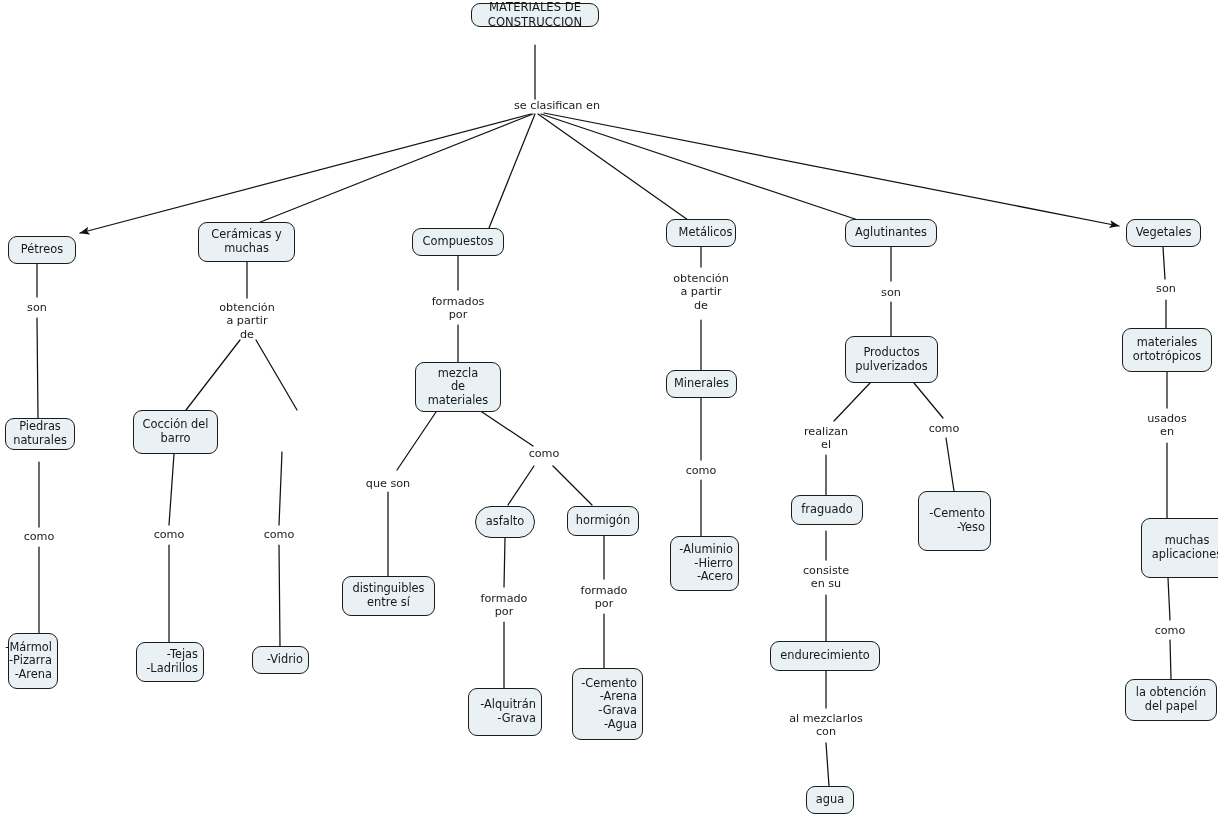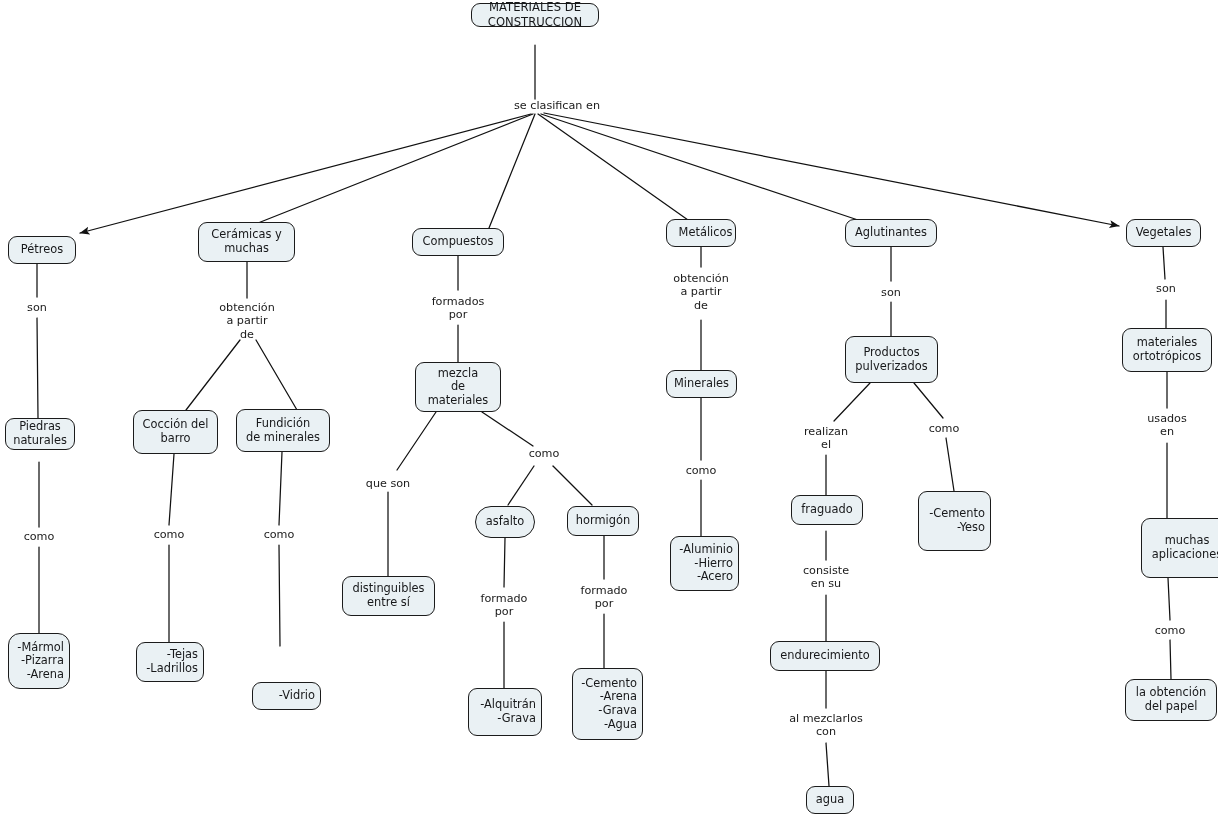--- a/index.html
+++ b/index.html
@@ -170,24 +170,20 @@
   <div class="node" style="left:5px; top:418px; width:70px; height:32px;">
     <span class="ln">Piedras</span>
     <span class="ln">naturales</span>
   </div>
 
   <div class="node" style="left:133px; top:410px; width:85px; height:44px;">
     <span class="ln">Cocción del</span>
     <span class="ln">barro</span>
   </div>
 
-  <div class="node" style="left:236px; top:409px; width:94px; height:43px;">
-    <span class="ln">Fundición</span>
-    <span class="ln">de minerales</span>
-  </div>
 
   <div class="node" style="left:415px; top:362px; width:86px; height:50px;">
     <span class="ln">mezcla</span>
     <span class="ln">de</span>
     <span class="ln">materiales</span>
   </div>
 
   <div class="node" style="left:666px; top:370px; width:71px; height:28px;">
     <span class="ln">Minerales</span>
   </div>
@@ -195,32 +191,32 @@
   <div class="node" style="left:845px; top:336px; width:93px; height:47px;">
     <span class="ln">Productos</span>
     <span class="ln">pulverizados</span>
   </div>
 
   <div class="node" style="left:1122px; top:328px; width:90px; height:44px;">
     <span class="ln">materiales</span>
     <span class="ln">ortotrópicos</span>
   </div>
 
-  <div class="node list" style="left:8px; top:633px; width:62px; height:56px;border-radius:12px;">
+  <div class="node list" style="left:8px; top:633px; width:50px; height:56px;">
     <span class="ln">-Mármol</span>
     <span class="ln">-Pizarra</span>
     <span class="ln">-Arena</span>
   </div>
 
   <div class="node list" style="left:136px; top:642px; width:68px; height:40px;">
     <span class="ln">-Tejas</span>
     <span class="ln">-Ladrillos</span>
   </div>
 
-  <div class="node list" style="left:252px; top:646px; width:69px; height:28px;margin-top:36px;">
+  <div class="node list" style="left:252px; top:646px; width:57px; height:28px;">
     <span class="ln">-Vidrio</span>
   </div>
 
   <div class="node" style="left:342px; top:576px; width:93px; height:40px;">
     <span class="ln">distinguibles</span>
     <span class="ln">entre sí</span>
   </div>
 
   <div class="node" style="left:475px; top:506px; width:60px; height:32px;border-radius:16px;">
     <span class="ln">asfalto</span>

